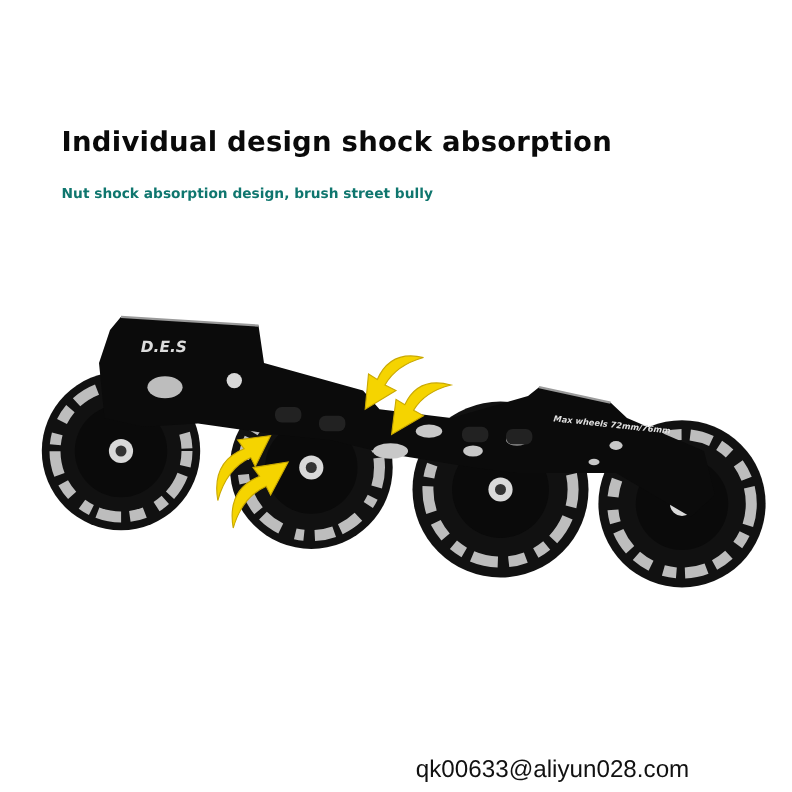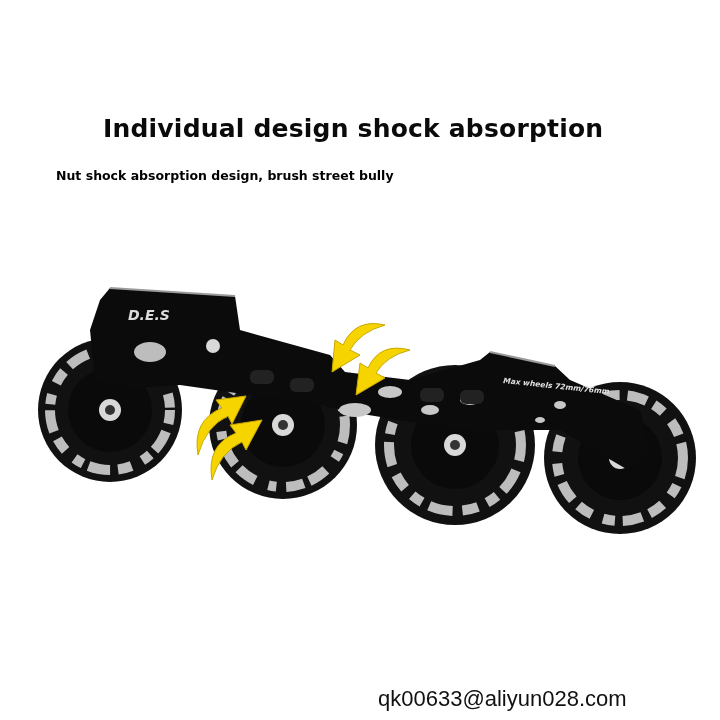--- a/index.html
+++ b/index.html
@@ -1,18 +1,18 @@
 <!DOCTYPE html>
 <html><head>
   <meta charset="utf-8">
   <style>
     html, body { margin: 0; padding: 0; background: #ffffff; }
     body { width: 720px; height: 720px; position: relative; overflow: hidden; font-family: "DejaVu Sans", sans-serif; }
-    .headline { position: absolute; left: 56px; top: 114px; font-family: "DejaVu Sans", sans-serif; font-weight: bold; font-size: 25px; color: #0a0a0a; letter-spacing: 0.2px; white-space: nowrap; margin-left: 47px; }
-    .subline { position: absolute; left: 56px; top: 168px; font-family: "DejaVu Sans", sans-serif; font-weight: bold; font-size: 12.5px; color: #000000; white-space: nowrap; }
+    .headline { position: absolute; left: 56px; top: 114px; font-family: "DejaVu Sans", sans-serif; font-weight: bold; font-size: 25px; color: #0a0a0a; letter-spacing: 0.2px; white-space: nowrap; }
+    .subline { position: absolute; left: 56px; top: 168px; font-family: "DejaVu Sans", sans-serif; font-weight: bold; font-size: 12.5px; color: #0f766e; white-space: nowrap; }
     .product { position: absolute; left: 0; top: 270px; width: 720px; height: 280px; text-align: center; }
     .contact { position: absolute; left: 378px; top: 686px; font-family: "Liberation Sans", sans-serif; font-size: 22px; color: #111; white-space: nowrap; }
     .frame-label { font-family: "DejaVu Sans", sans-serif; font-weight: bold; font-style: italic; }
   </style>
 </head>
 <body>
 
 <div class="headline">Individual design shock absorption</div>
 <div class="subline">Nut shock absorption design, brush street bully</div>
 

